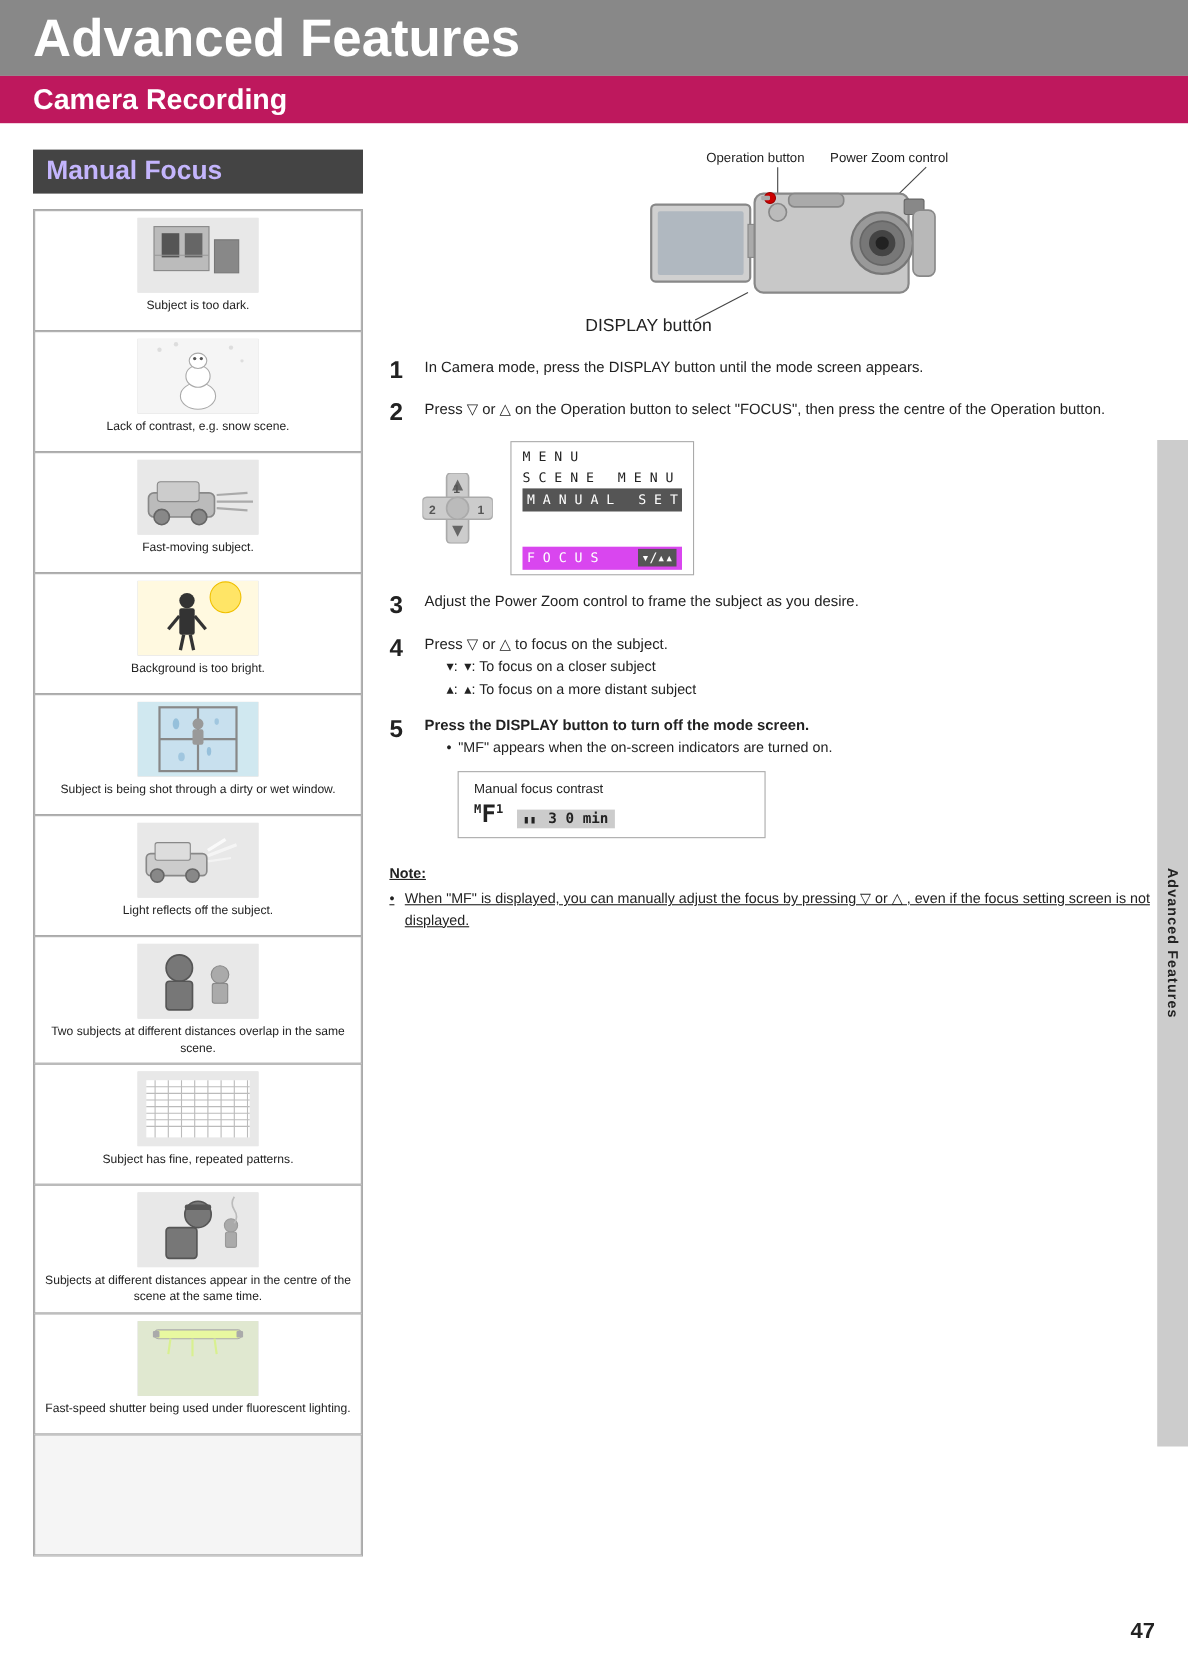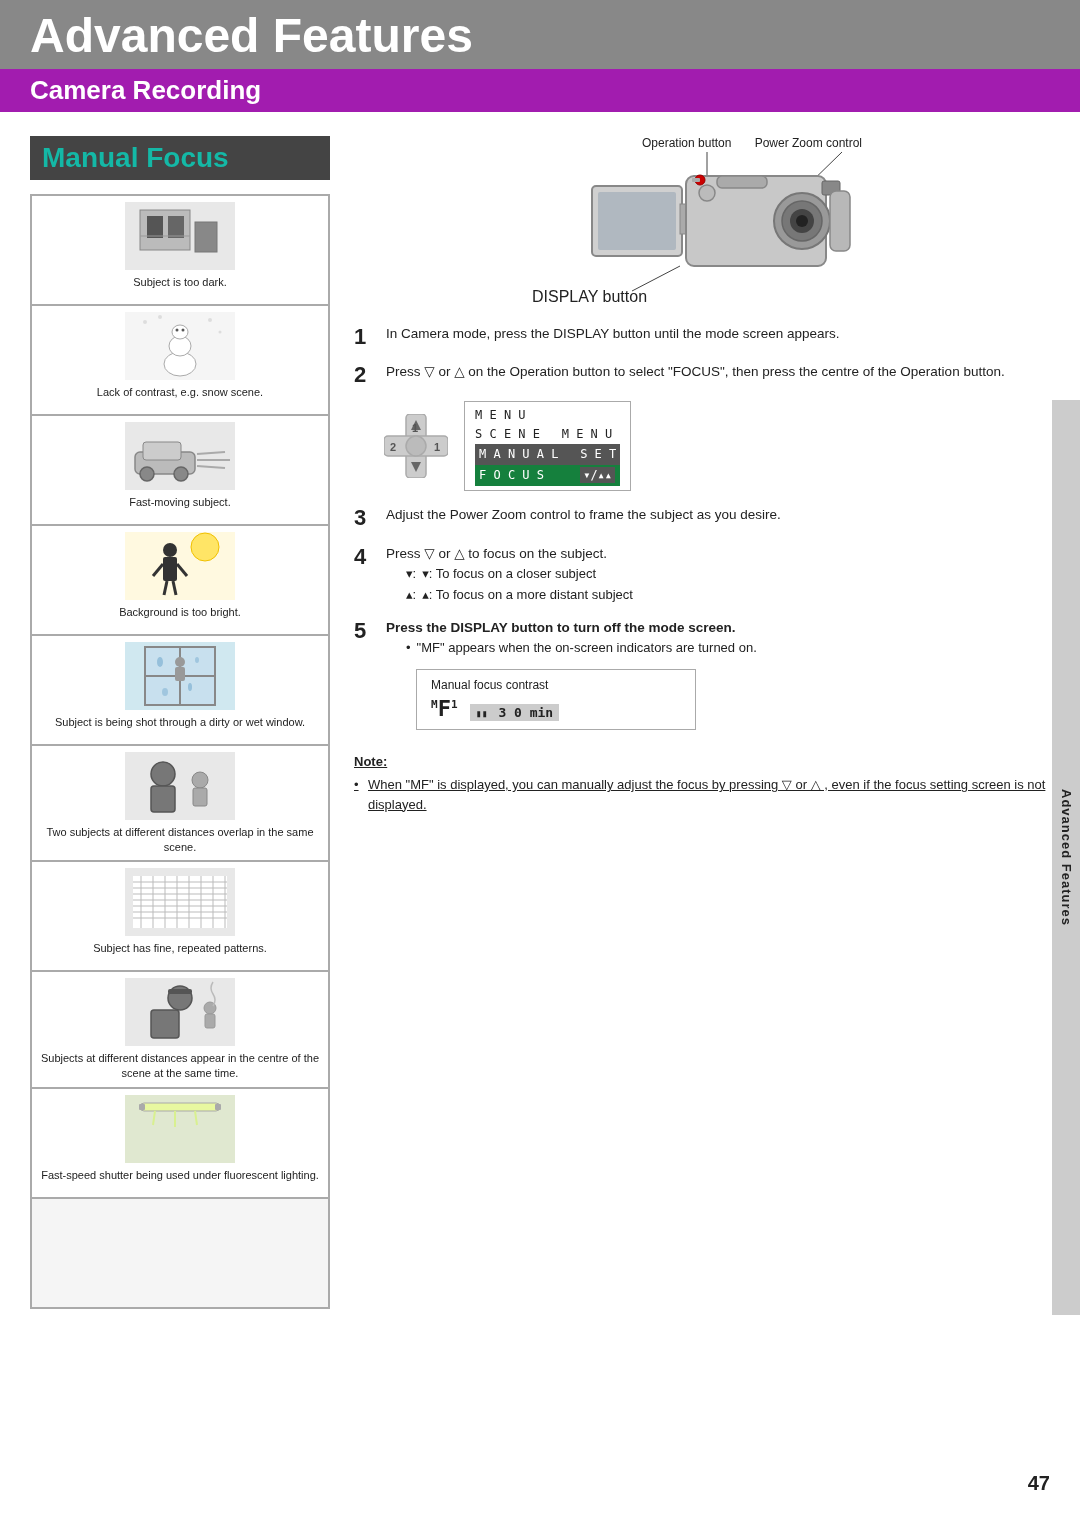--- a/index.html
+++ b/index.html
@@ -18,21 +18,21 @@
       background: #888;
       padding: 10px 30px 6px 30px;
     }
     .main-title {
       font-size: 48px;
       font-weight: bold;
       color: #fff;
       line-height: 1.1;
     }
     .sub-title-bar {
-      background: #a21caf;
+      background: #be185d;
       padding: 6px 30px 6px 30px;
     }
     .sub-title {
       font-size: 26px;
       font-weight: bold;
       color: #fff;
     }
 
     
     .content-area {
@@ -46,23 +46,23 @@
       width: 300px;
       flex-shrink: 0;
     }
 
     .section-title-box {
       background: #444;
       padding: 6px 12px;
       margin-bottom: 14px;
     }
     .section-title {
-      font-size: 28px;
+      font-size: 24px;
       font-weight: bold;
-      color: #14b8a6;
+      color: #c4b5fd;
     }
 
     .intro-text {
       font-size: 13.5px;
       line-height: 1.5;
       margin-bottom: 14px;
     }
 
     
     .illus-grid {
@@ -147,23 +147,24 @@
       font-family: monospace;
       background: #fff;
       line-height: 1.6;
     }
     .menu-row-highlighted {
       background: #555;
       color: #fff;
       padding: 1px 4px;
     }
     .menu-row-active {
-      background: #15803d;
+      background: #d946ef;
       color: #fff;
       padding: 1px 4px;
+      margin-top: 32px;
     }
 
     
     .focus-indicator-box {
       border: 1px solid #aaa;
       padding: 8px 14px;
       margin: 10px 0 10px 30px;
       width: 280px;
     }
     .focus-indicator-label {
@@ -337,20 +338,37 @@
             <ellipse cx="72" cy="18" rx="2" ry="3" fill="rgba(100,160,200,0.4)"></ellipse>
             <ellipse cx="40" cy="50" rx="3" ry="4" fill="rgba(100,160,200,0.4)"></ellipse>
 
             <ellipse cx="55" cy="20" rx="5" ry="5" fill="#999"></ellipse>
             <rect x="50" y="25" width="10" height="14" rx="2" fill="#999"></rect>
           </svg>
         </div>
         <span class="illus-caption">Subject is being shot through a dirty or wet window.</span>
       </div>
 
+      <div class="illus-cell">
+        <div class="illus-img">
+          <svg class="illus-svg" viewBox="0 0 110 68">
+            <rect width="110" height="68" fill="#e8e8e8"></rect>
+
+            <rect x="8" y="28" width="55" height="20" rx="4" fill="#ccc" stroke="#888" stroke-width="1.5"></rect>
+            <rect x="16" y="18" width="32" height="16" rx="2" fill="#ddd" stroke="#888" stroke-width="1"></rect>
+            <circle cx="18" cy="48" r="6" fill="#888" stroke="#666" stroke-width="1.5"></circle>
+            <circle cx="50" cy="48" r="6" fill="#888" stroke="#666" stroke-width="1.5"></circle>
+
+            <line x1="64" y1="25" x2="80" y2="15" stroke="#fff" stroke-width="3" opacity="0.8"></line>
+            <line x1="64" y1="30" x2="90" y2="20" stroke="#fff" stroke-width="3" opacity="0.6"></line>
+            <line x1="64" y1="35" x2="85" y2="32" stroke="#fff" stroke-width="2" opacity="0.5"></line>
+          </svg>
+        </div>
+        <span class="illus-caption">Light reflects off the subject.</span>
+      </div>
 
       <div class="illus-cell">
         <div class="illus-img">
           <svg class="illus-svg" viewBox="0 0 110 68">
             <rect width="110" height="68" fill="#e8e8e8"></rect>
 
             <ellipse cx="75" cy="28" rx="8" ry="8" fill="#aaa" stroke="#888" stroke-width="1"></ellipse>
             <rect x="68" y="36" width="14" height="18" rx="2" fill="#aaa" stroke="#888" stroke-width="1"></rect>
 
             <ellipse cx="38" cy="22" rx="12" ry="12" fill="#777" stroke="#555" stroke-width="1.5"></ellipse>

